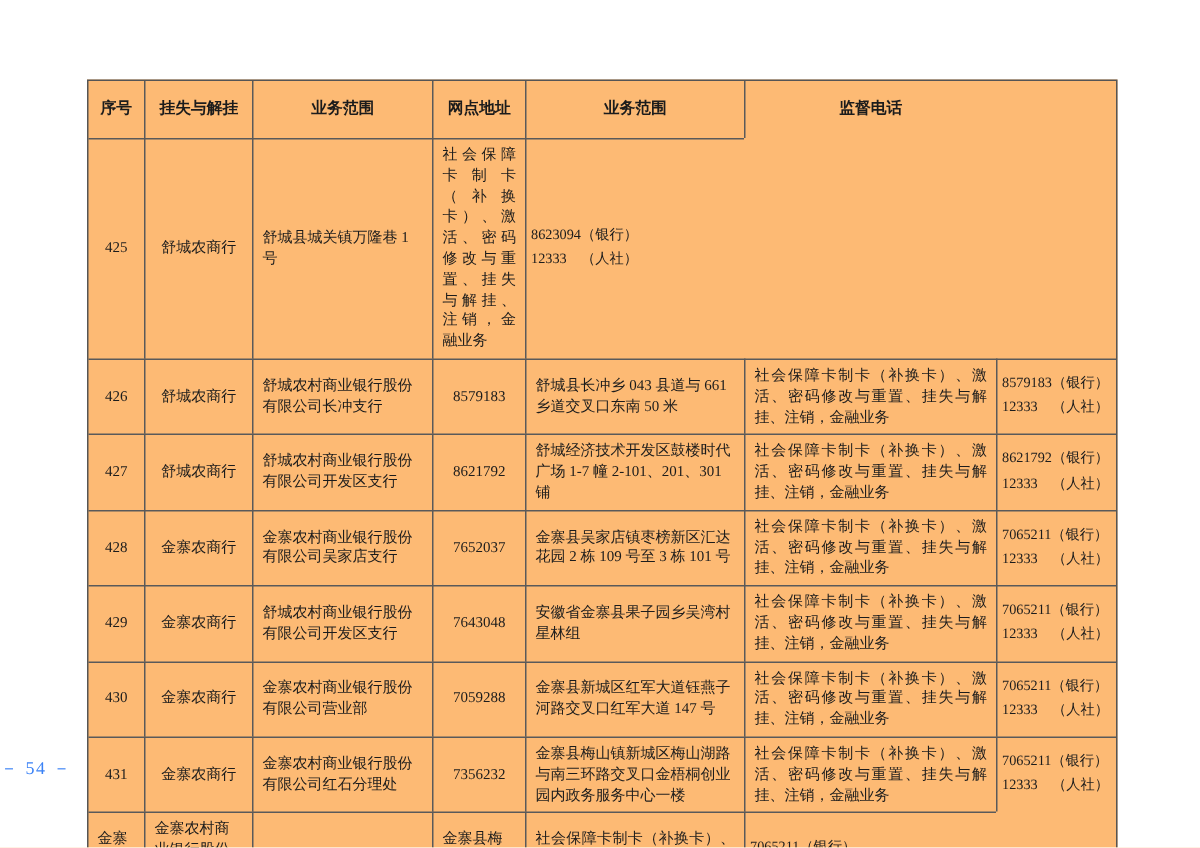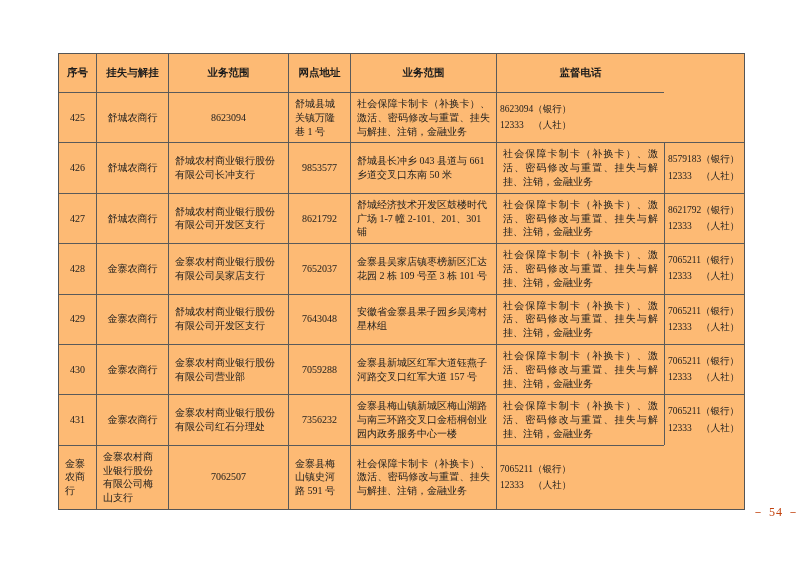--- a/index.html
+++ b/index.html
@@ -70,24 +70,24 @@
     display: flex;
     flex-direction: column;
     gap: 3px;
     white-space: nowrap;
   }
   .page-footer {
     position: absolute;
     top: 504px;
     left: 0;
     width: 100%;
-    text-align: right;
+    text-align: left;
     font-size: 12px;
     letter-spacing: 1px;
-    color: #c2410c;
+    color: #3b82f6;
   }
 </style>
 </head>
 <body>
 
 <div class="sheet">
 
   <div class="doc-table">
 
     <div class="trow header-row">
@@ -95,36 +95,35 @@
       <div class="cell">挂失与解挂</div>
       <div class="cell">业务范围</div>
       <div class="cell">网点地址</div>
       <div class="cell">业务范围</div>
       <div class="cell">监督电话</div>
     </div>
 
     <div class="trow body-row">
       <div class="cell c-center">425</div>
       <div class="cell c-center">舒城农商行</div>
-      <div class="cell c-center">8623094</div>
       <div class="cell c-left">舒城县城关镇万隆巷 1 号</div>
       <div class="cell c-justify">社会保障卡制卡（补换卡）、激活、密码修改与重置、挂失与解挂、注销，金融业务</div>
       <div class="cell c-left c-super">
         <div class="super-lines">
           <span>8623094（银行）</span>
           <span>12333　（人社）</span>
         </div>
       </div>
     </div>
 
     <div class="trow body-row">
       <div class="cell c-center">426</div>
       <div class="cell c-center">舒城农商行</div>
       <div class="cell c-left">舒城农村商业银行股份有限公司长冲支行</div>
-      <div class="cell c-center">9853577</div>
+      <div class="cell c-center">8579183</div>
       <div class="cell c-left">舒城县长冲乡 043 县道与 661 乡道交叉口东南 50 米</div>
       <div class="cell c-justify">社会保障卡制卡（补换卡）、激活、密码修改与重置、挂失与解挂、注销，金融业务</div>
       <div class="cell c-left c-super">
         <div class="super-lines">
           <span>8579183（银行）</span>
           <span>12333　（人社）</span>
         </div>
       </div>
     </div>
 
@@ -171,21 +170,21 @@
           <span>12333　（人社）</span>
         </div>
       </div>
     </div>
 
     <div class="trow body-row">
       <div class="cell c-center">430</div>
       <div class="cell c-center">金寨农商行</div>
       <div class="cell c-left">金寨农村商业银行股份有限公司营业部</div>
       <div class="cell c-center">7059288</div>
-      <div class="cell c-left">金寨县新城区红军大道钰燕子河路交叉口红军大道 157 号</div>
+      <div class="cell c-left">金寨县新城区红军大道钰燕子河路交叉口红军大道 147 号</div>
       <div class="cell c-justify">社会保障卡制卡（补换卡）、激活、密码修改与重置、挂失与解挂、注销，金融业务</div>
       <div class="cell c-left c-super">
         <div class="super-lines">
           <span>7065211（银行）</span>
           <span>12333　（人社）</span>
         </div>
       </div>
     </div>
 
     <div class="trow body-row">

